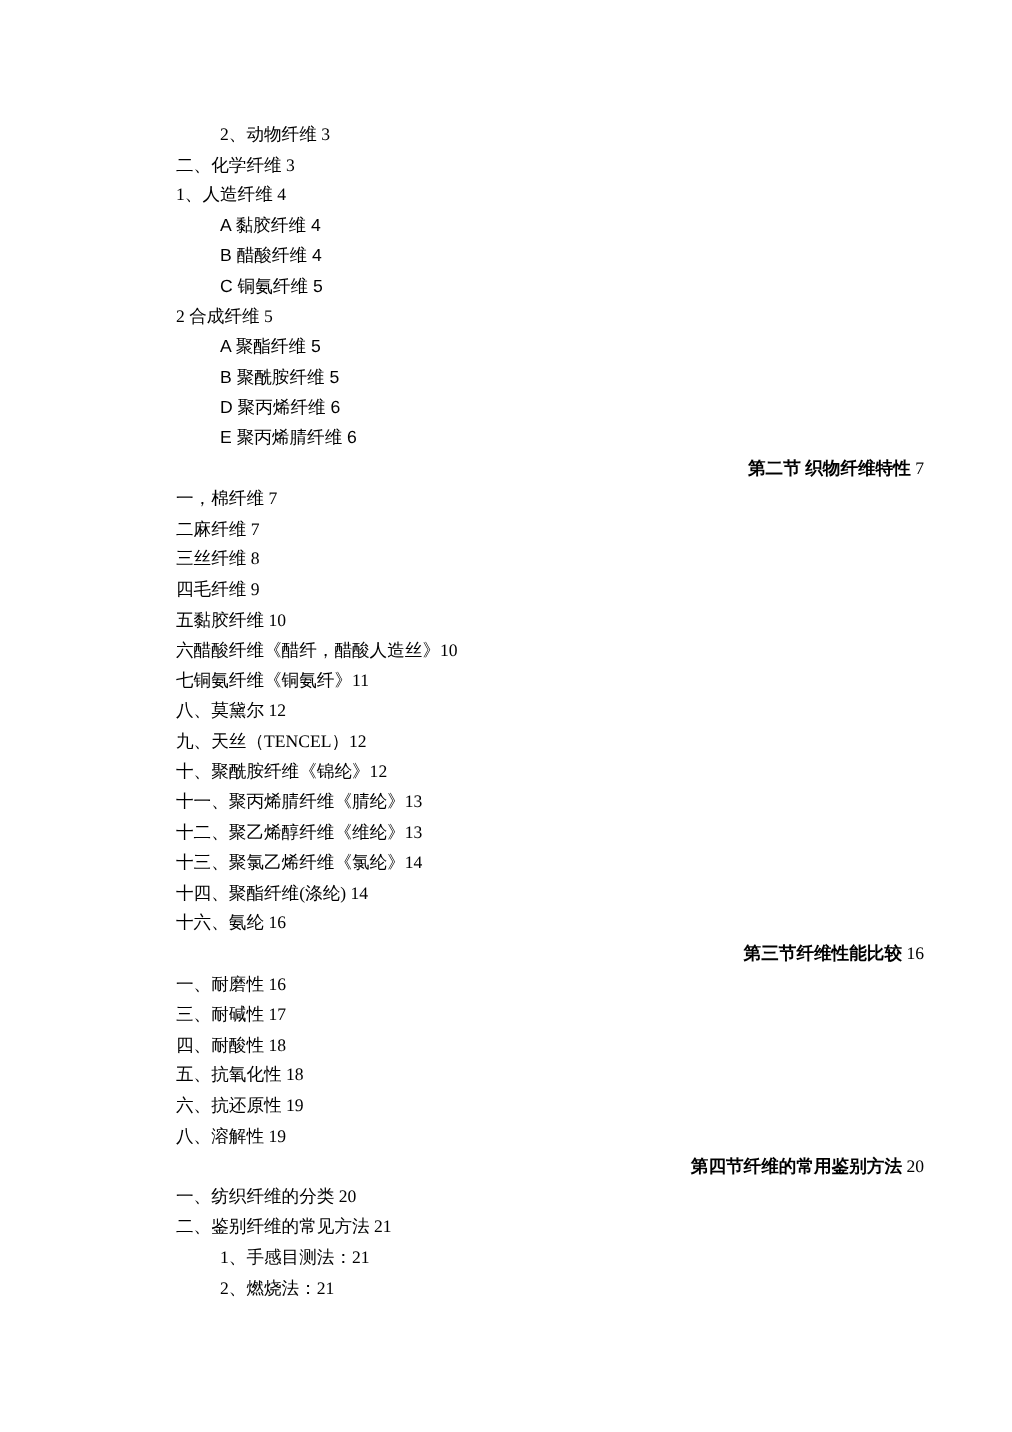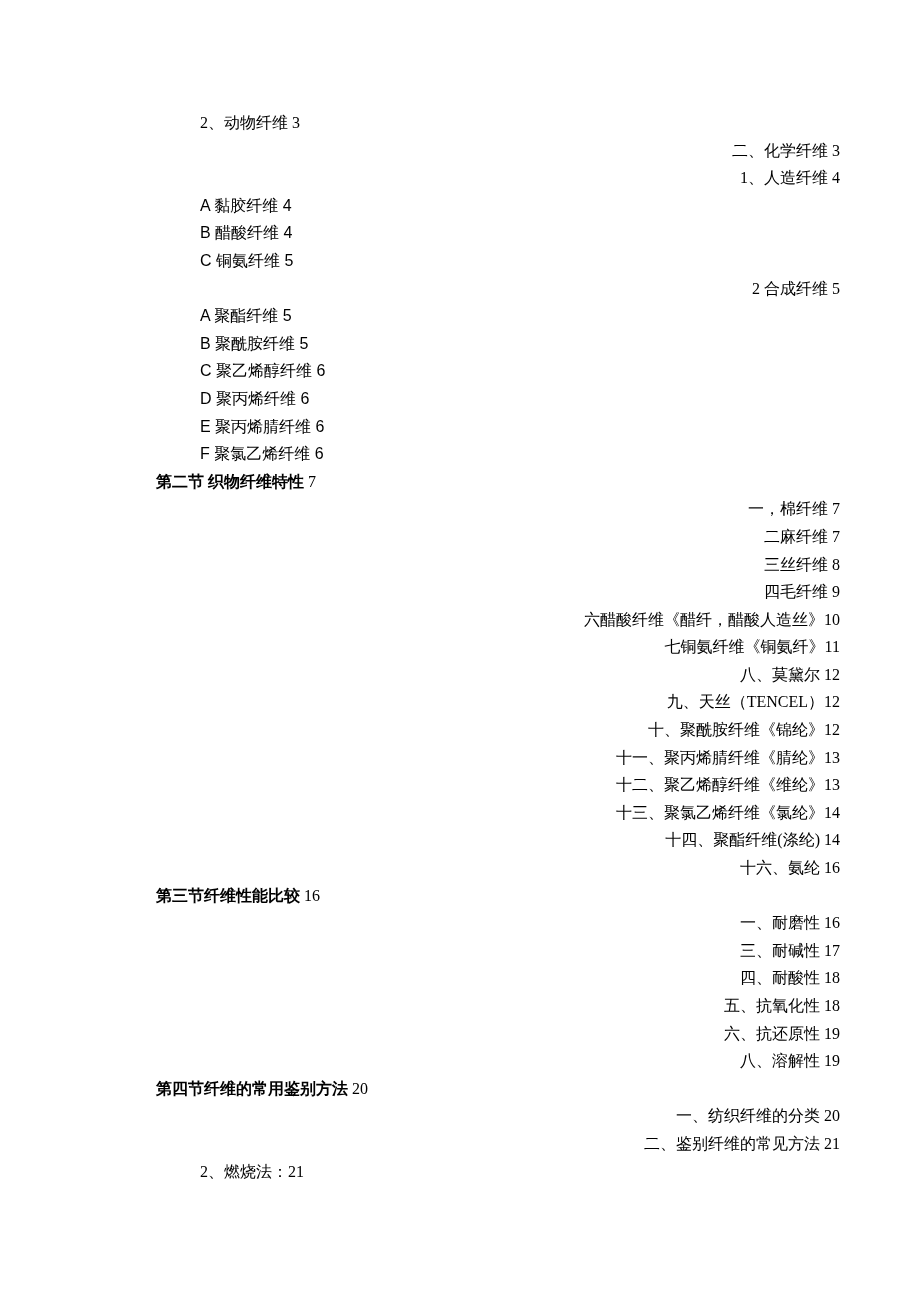--- a/index.html
+++ b/index.html
@@ -16,24 +16,24 @@
       width: 920px;
       min-height: 1302px;
       padding: 110px 80px 60px 160px;
       position: relative;
     }
     .indent-lv1 {
       padding-left: 40px;
     }
     .indent-lv2 {
       padding-left: 0px;
-      text-align: right;
     }
     .heading {
       font-weight: bold;
+      text-align: right;
     }
     .heading .num {
       font-weight: normal;
     }
     .line {
       margin-bottom: 2px;
       white-space: nowrap;
     }
     .letter-prefix {
       font-family: Arial, sans-serif;
@@ -45,34 +45,33 @@
 <div>
   <div class="line indent-lv1">2、动物纤维 3</div>
   <div class="line indent-lv2">二、化学纤维 3</div>
   <div class="line indent-lv2">1、人造纤维 4</div>
   <div class="line indent-lv1"><span class="letter-prefix">A 黏胶纤维 4</span></div>
   <div class="line indent-lv1"><span class="letter-prefix">B 醋酸纤维 4</span></div>
   <div class="line indent-lv1"><span class="letter-prefix">C 铜氨纤维 5</span></div>
   <div class="line indent-lv2">2 合成纤维 5</div>
   <div class="line indent-lv1"><span class="letter-prefix">A 聚酯纤维 5</span></div>
   <div class="line indent-lv1"><span class="letter-prefix">B 聚酰胺纤维 5</span></div>
-  <div class="line indent-lv1"><span class="letter-prefix">C 聚乙烯醇纤维 6</span></div>
   <div class="line indent-lv1"><span class="letter-prefix">D 聚丙烯纤维 6</span></div>
   <div class="line indent-lv1"><span class="letter-prefix">E 聚丙烯腈纤维 6</span></div>
-  <div class="line indent-lv1"><span class="letter-prefix">F 聚氯乙烯纤维 6</span></div>
 </div>
 
 <div class="line heading" style="margin-left:-4px;">
   <span>第二节  织物纤维特性</span><span class="num"> 7</span>
 </div>
 <div>
   <div class="line indent-lv2">一，棉纤维 7</div>
   <div class="line indent-lv2">二麻纤维 7</div>
   <div class="line indent-lv2">三丝纤维 8</div>
   <div class="line indent-lv2">四毛纤维 9</div>
+  <div class="line indent-lv2">五黏胶纤维 10</div>
   <div class="line indent-lv2">六醋酸纤维《醋纤，醋酸人造丝》10</div>
   <div class="line indent-lv2">七铜氨纤维《铜氨纤》11</div>
   <div class="line indent-lv2">八、莫黛尔 12</div>
   <div class="line indent-lv2">九、天丝（TENCEL）12</div>
   <div class="line indent-lv2">十、聚酰胺纤维《锦纶》12</div>
   <div class="line indent-lv2">十一、聚丙烯腈纤维《腈纶》13</div>
   <div class="line indent-lv2">十二、聚乙烯醇纤维《维纶》13</div>
   <div class="line indent-lv2">十三、聚氯乙烯纤维《氯纶》14</div>
   <div class="line indent-lv2">十四、聚酯纤维(涤纶) 14</div>
   <div class="line indent-lv2">十六、氨纶 16</div>
@@ -89,14 +88,15 @@
   <div class="line indent-lv2">六、抗还原性 19</div>
   <div class="line indent-lv2">八、溶解性 19</div>
 </div>
 
 <div class="line heading" style="margin-left:-4px;">
   <span>第四节纤维的常用鉴别方法</span><span class="num"> 20</span>
 </div>
 <div>
   <div class="line indent-lv2">一、纺织纤维的分类 20</div>
   <div class="line indent-lv2">二、鉴别纤维的常见方法 21</div>
+  <div class="line indent-lv1">1、手感目测法：21</div>
   <div class="line indent-lv1">2、燃烧法：21</div>
 </div>
 
 </body></html>

